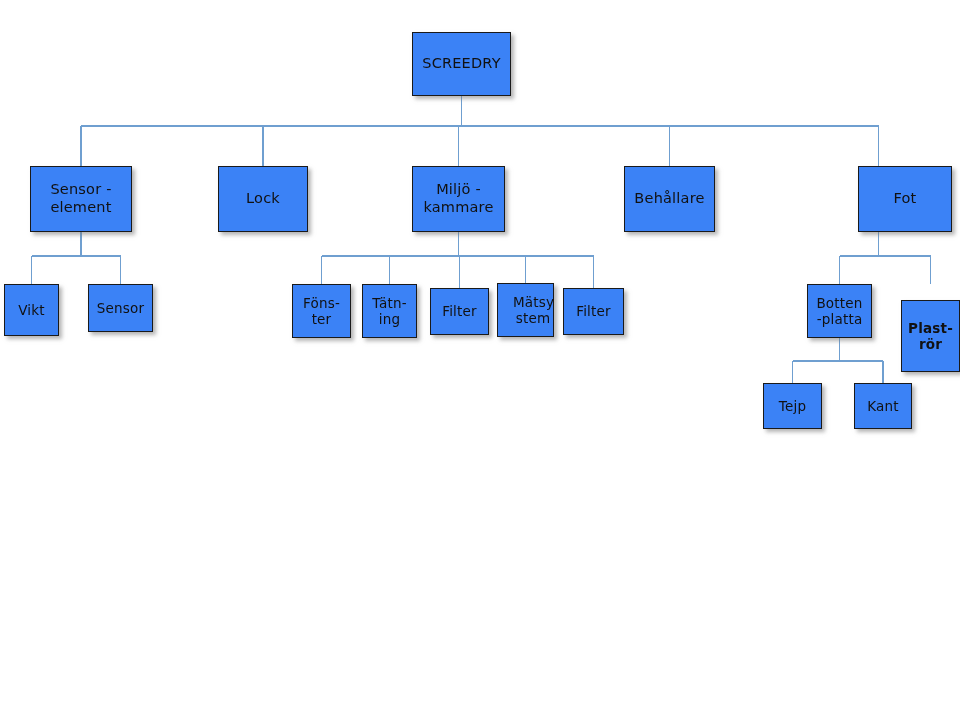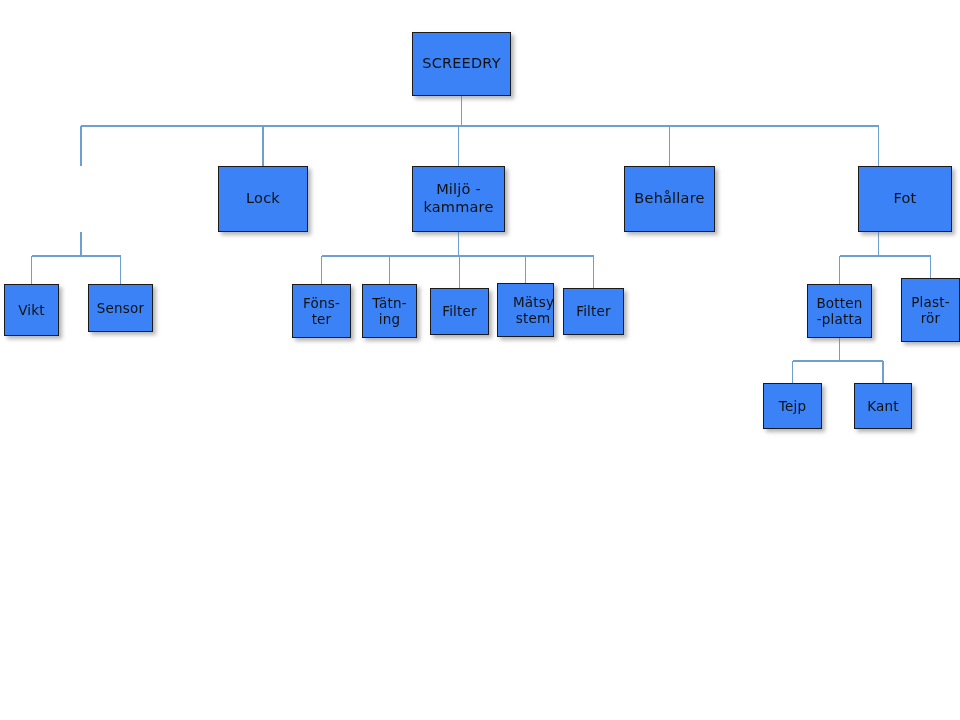--- a/index.html
+++ b/index.html
@@ -84,20 +84,24 @@
         <line x1="792.5" y1="361" x2="883" y2="361"></line>
         <line x1="792.5" y1="361" x2="792.5" y2="383"></line>
         <line x1="883" y1="361" x2="883" y2="383"></line>
       </g>
   </svg>
 
   <div class="node size-root" style="left: 412px; top: 32px; width: 99px; height: 64px;">
     <span class="label">SCREEDRY</span>
   </div>
 
+  <div class="node size-big" style="left: 30px; top: 166px; width: 102px; height: 66px;">
+    <span class="label">Sensor -
+element</span>
+  </div>
 
   <div class="node size-big" style="left: 218px; top: 166px; width: 90px; height: 66px;">
     <span class="label">Lock</span>
   </div>
 
   <div class="node size-big" style="left: 412px; top: 166px; width: 93px; height: 66px;">
     <span class="label">Miljö -
 kammare</span>
   </div>
 
@@ -138,21 +142,21 @@
 
   <div class="node size-small" style="left: 563px; top: 288px; width: 61px; height: 47px;">
     <span class="label">Filter</span>
   </div>
 
   <div class="node size-small" style="left: 807px; top: 284px; width: 65px; height: 54px;">
     <span class="label">Botten
 -platta</span>
   </div>
 
-  <div class="node size-small" style="left: 901px; top: 278px; width: 59px; height: 64px;">
+  <div class="node size-small" style="left: 901px; top: 300px; width: 59px; height: 72px; font-weight: bold;">
     <span class="label">Plast-
 rör</span>
   </div>
 
   <div class="node size-small" style="left: 763px; top: 383px; width: 59px; height: 46px;">
     <span class="label">Tejp</span>
   </div>
 
   <div class="node size-small" style="left: 854px; top: 383px; width: 58px; height: 46px;">
     <span class="label">Kant</span>

